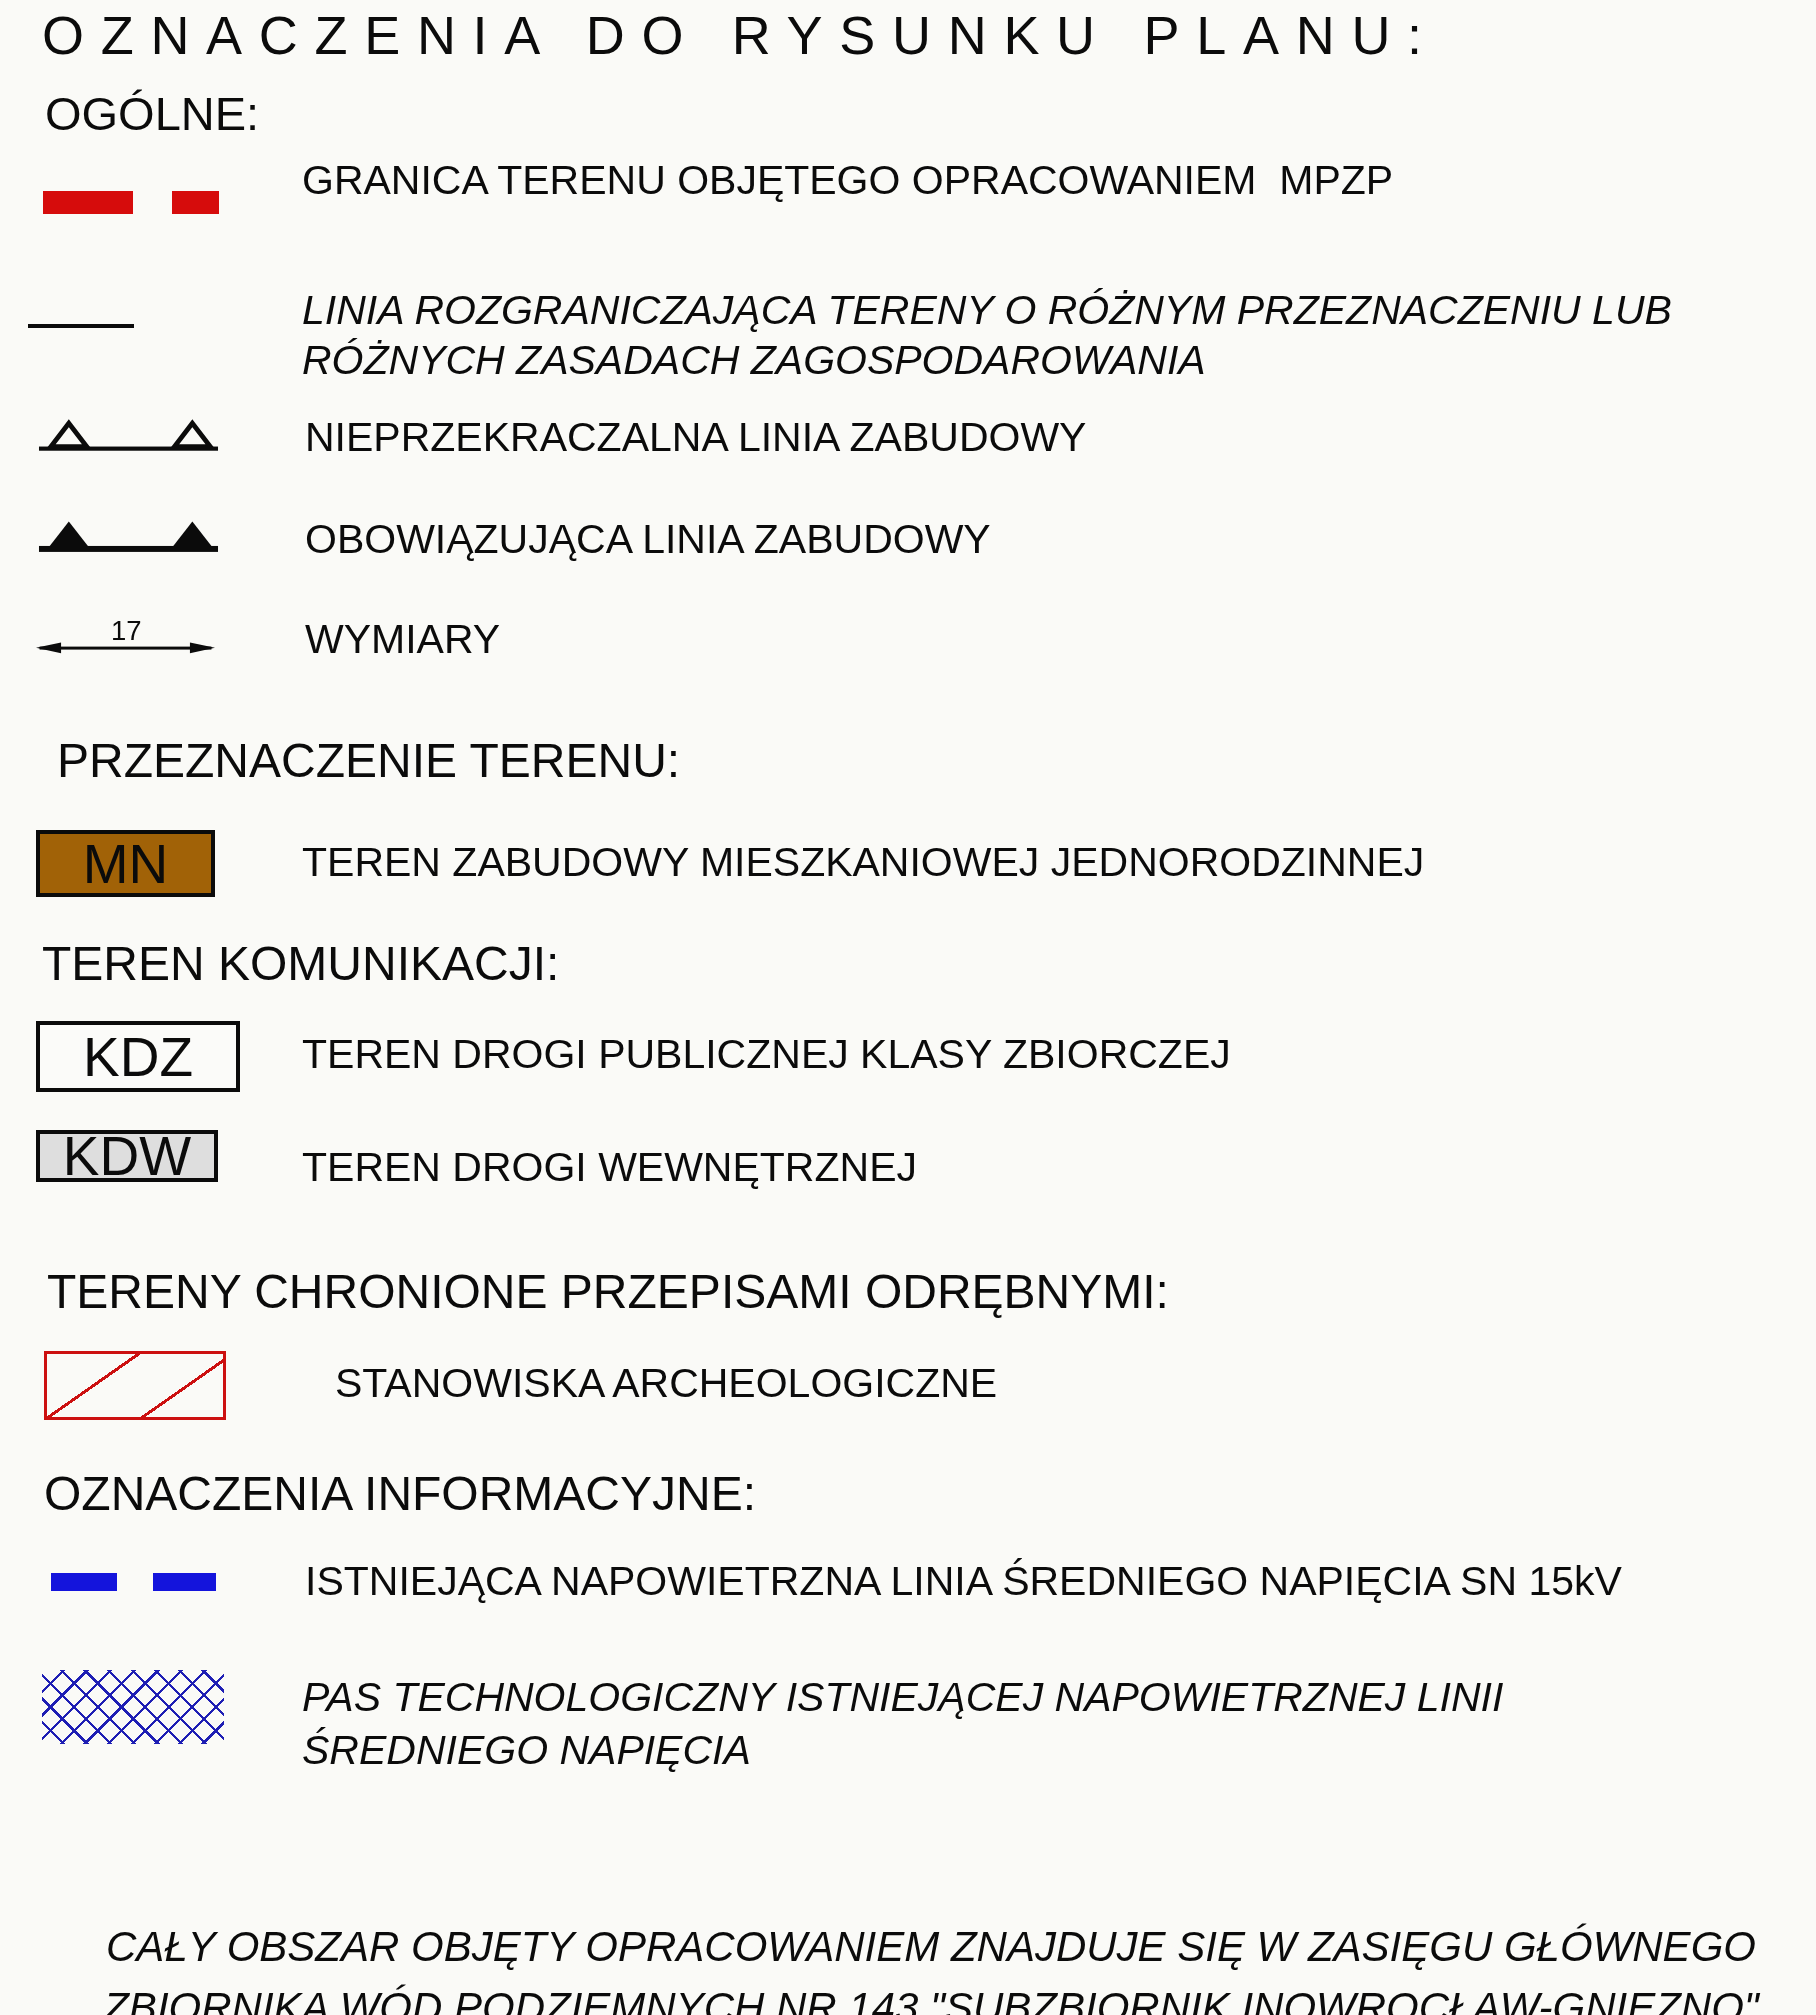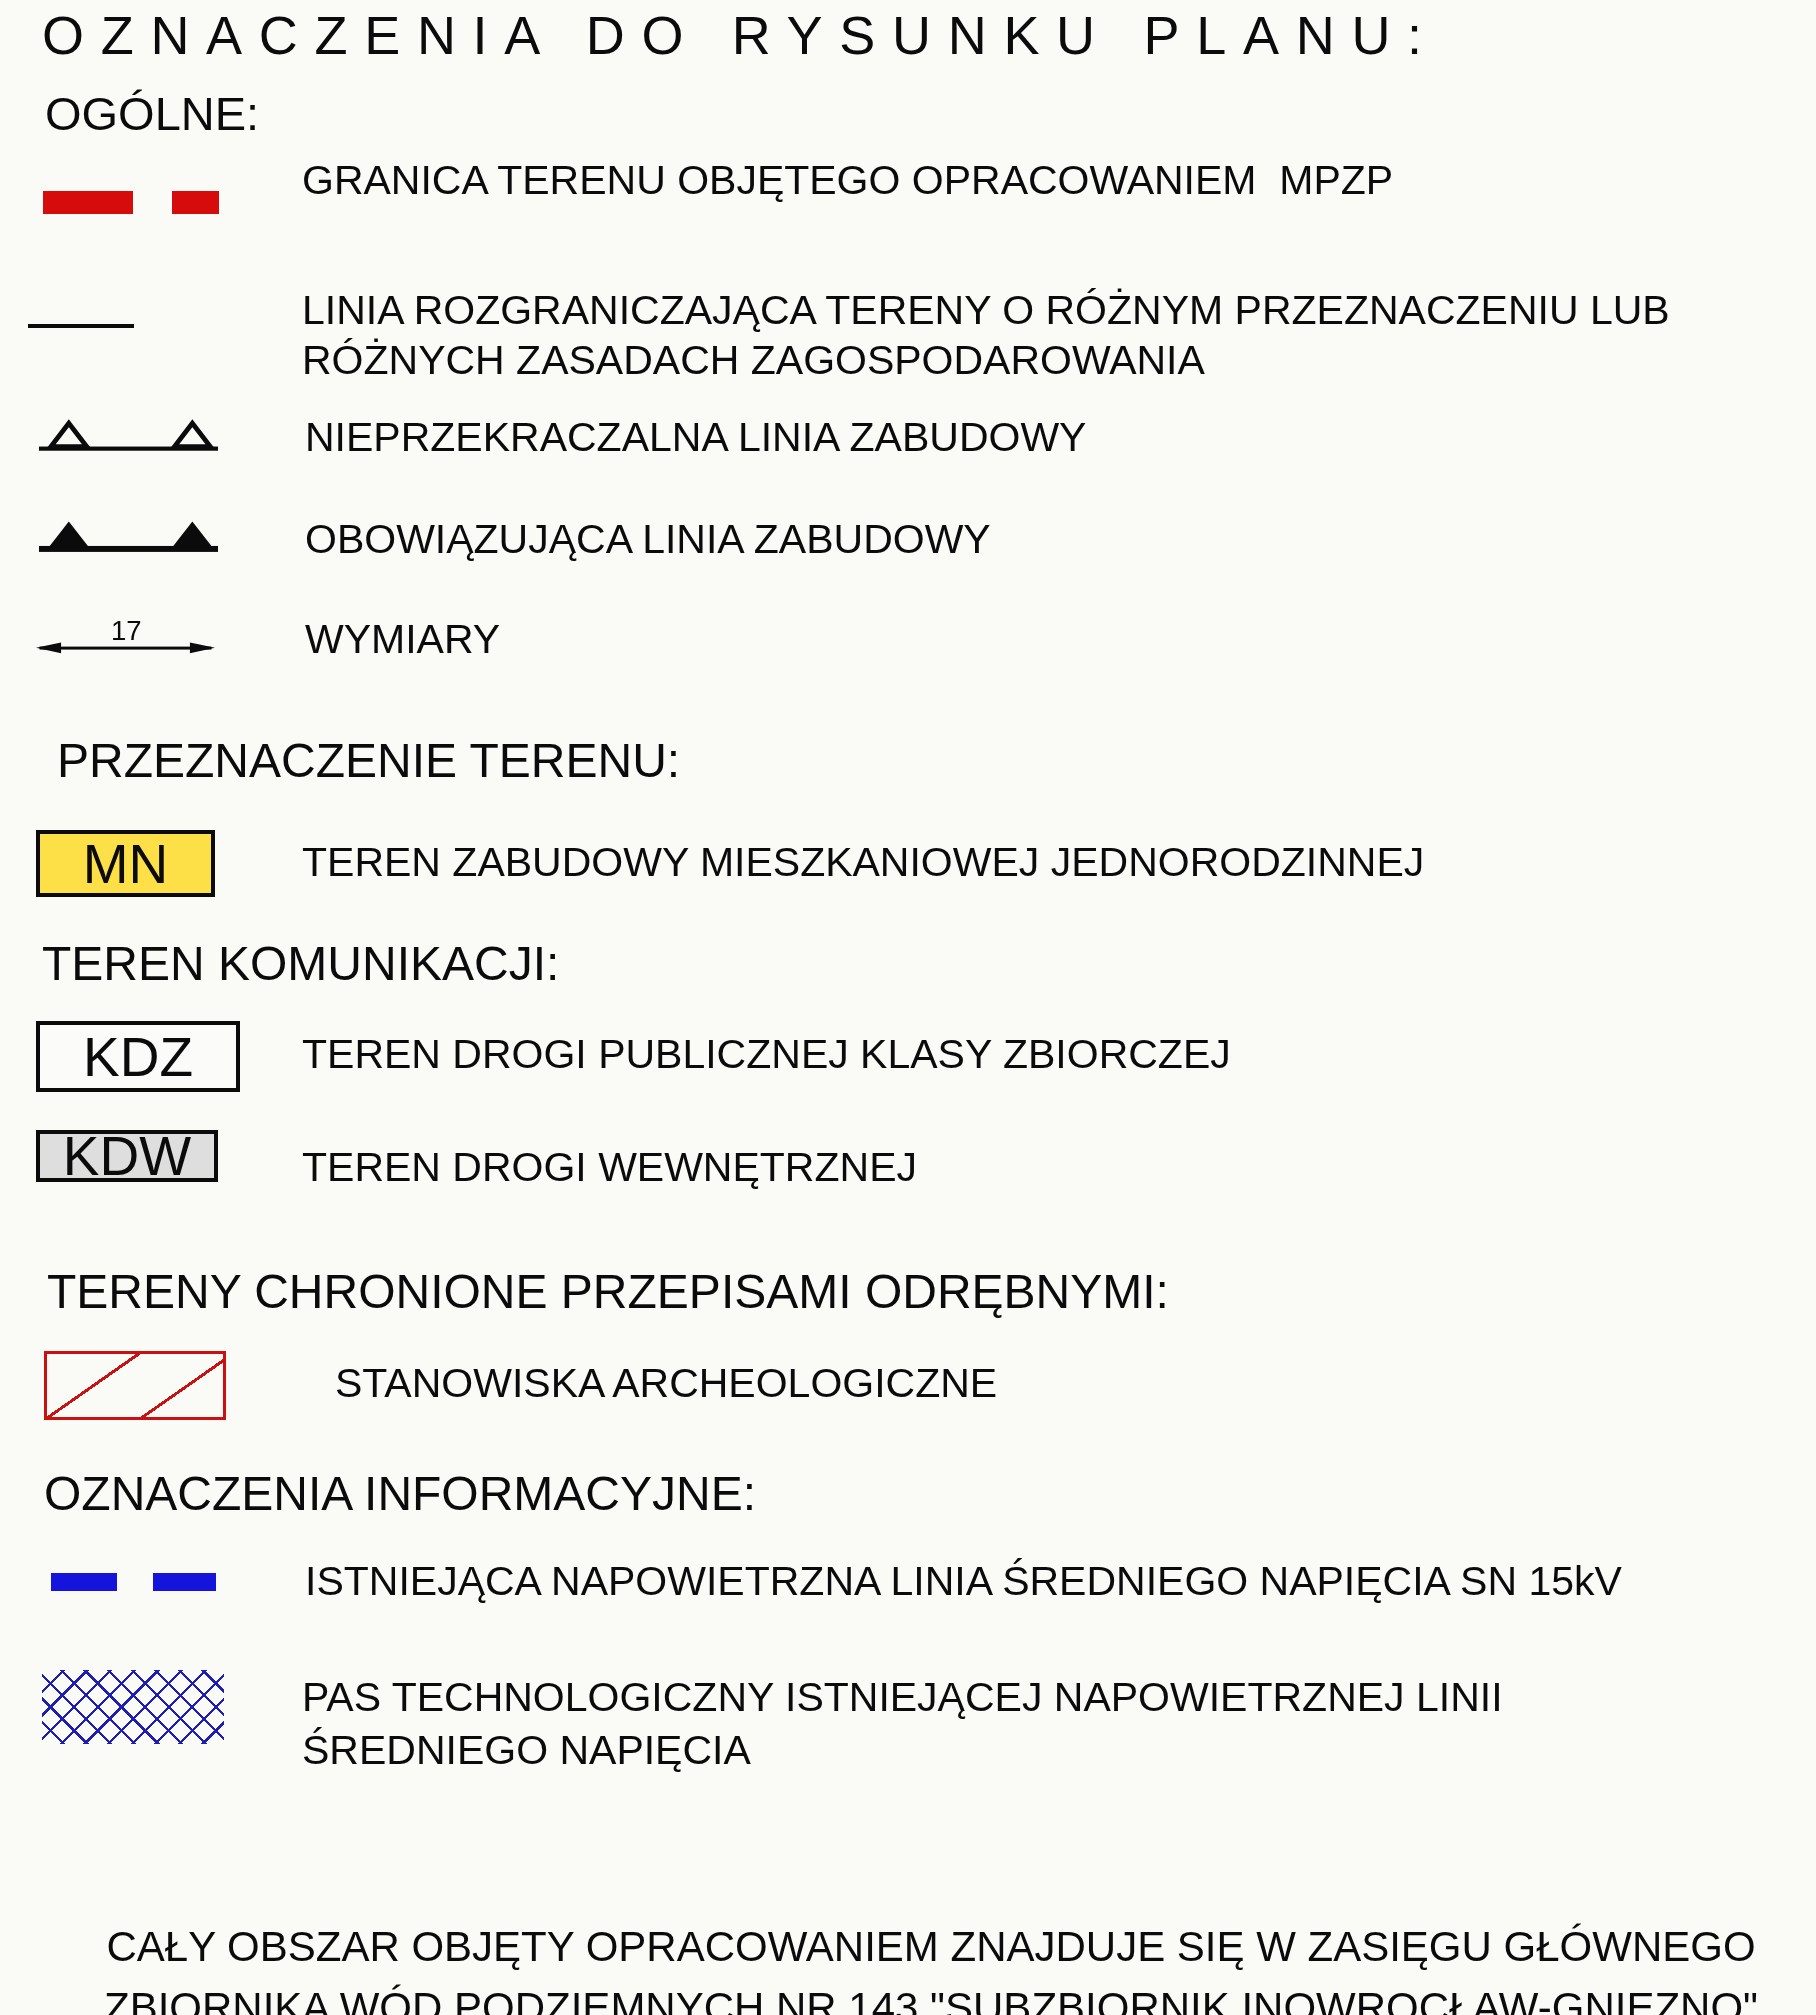--- a/index.html
+++ b/index.html
@@ -12,21 +12,21 @@
     overflow:hidden;
   }
   .abs{position:absolute;}
   .lbl{
     position:absolute;
     font-size:41px;
     line-height:1.22;
     color:#0B0B0B;
     white-space:pre;
   }
-  .lbl-wrap{white-space:normal;}
+  .lbl-wrap{white-space:normal;font-style:italic;}
   .heading{
     position:absolute;
     font-size:48px;
     color:#0B0B0B;
     white-space:pre;
   }
   .title{
     position:absolute;
     left:42px;top:3.6px;
     font-size:54px;
@@ -37,21 +37,21 @@
   .blue-dash{position:absolute;height:18px;background:#1414DC;}
   .black-line{position:absolute;background:#0B0B0B;}
   .code-box{
     position:absolute;
     width:179px;height:67px;
     border:4.8px solid #0B0B0B;
     box-sizing:border-box;
     display:flex;align-items:center;justify-content:center;
     font-size:55px;
   }
-  .box-mn{background:#fde047;}
+  .box-mn{background:#a16207;}
   .box-kdz{background:#FBFBF9;}
   .box-kdw{background:#DEDEDE;}
   .hatch-box{
     position:absolute;
     left:44px;top:1351px;
     width:182px;height:69px;
     box-sizing:border-box;
     border:3px solid #CC1010;
     background:repeating-linear-gradient(145deg, rgba(0,0,0,0) 0 51px, #CC1010 51px 54px);
   }

